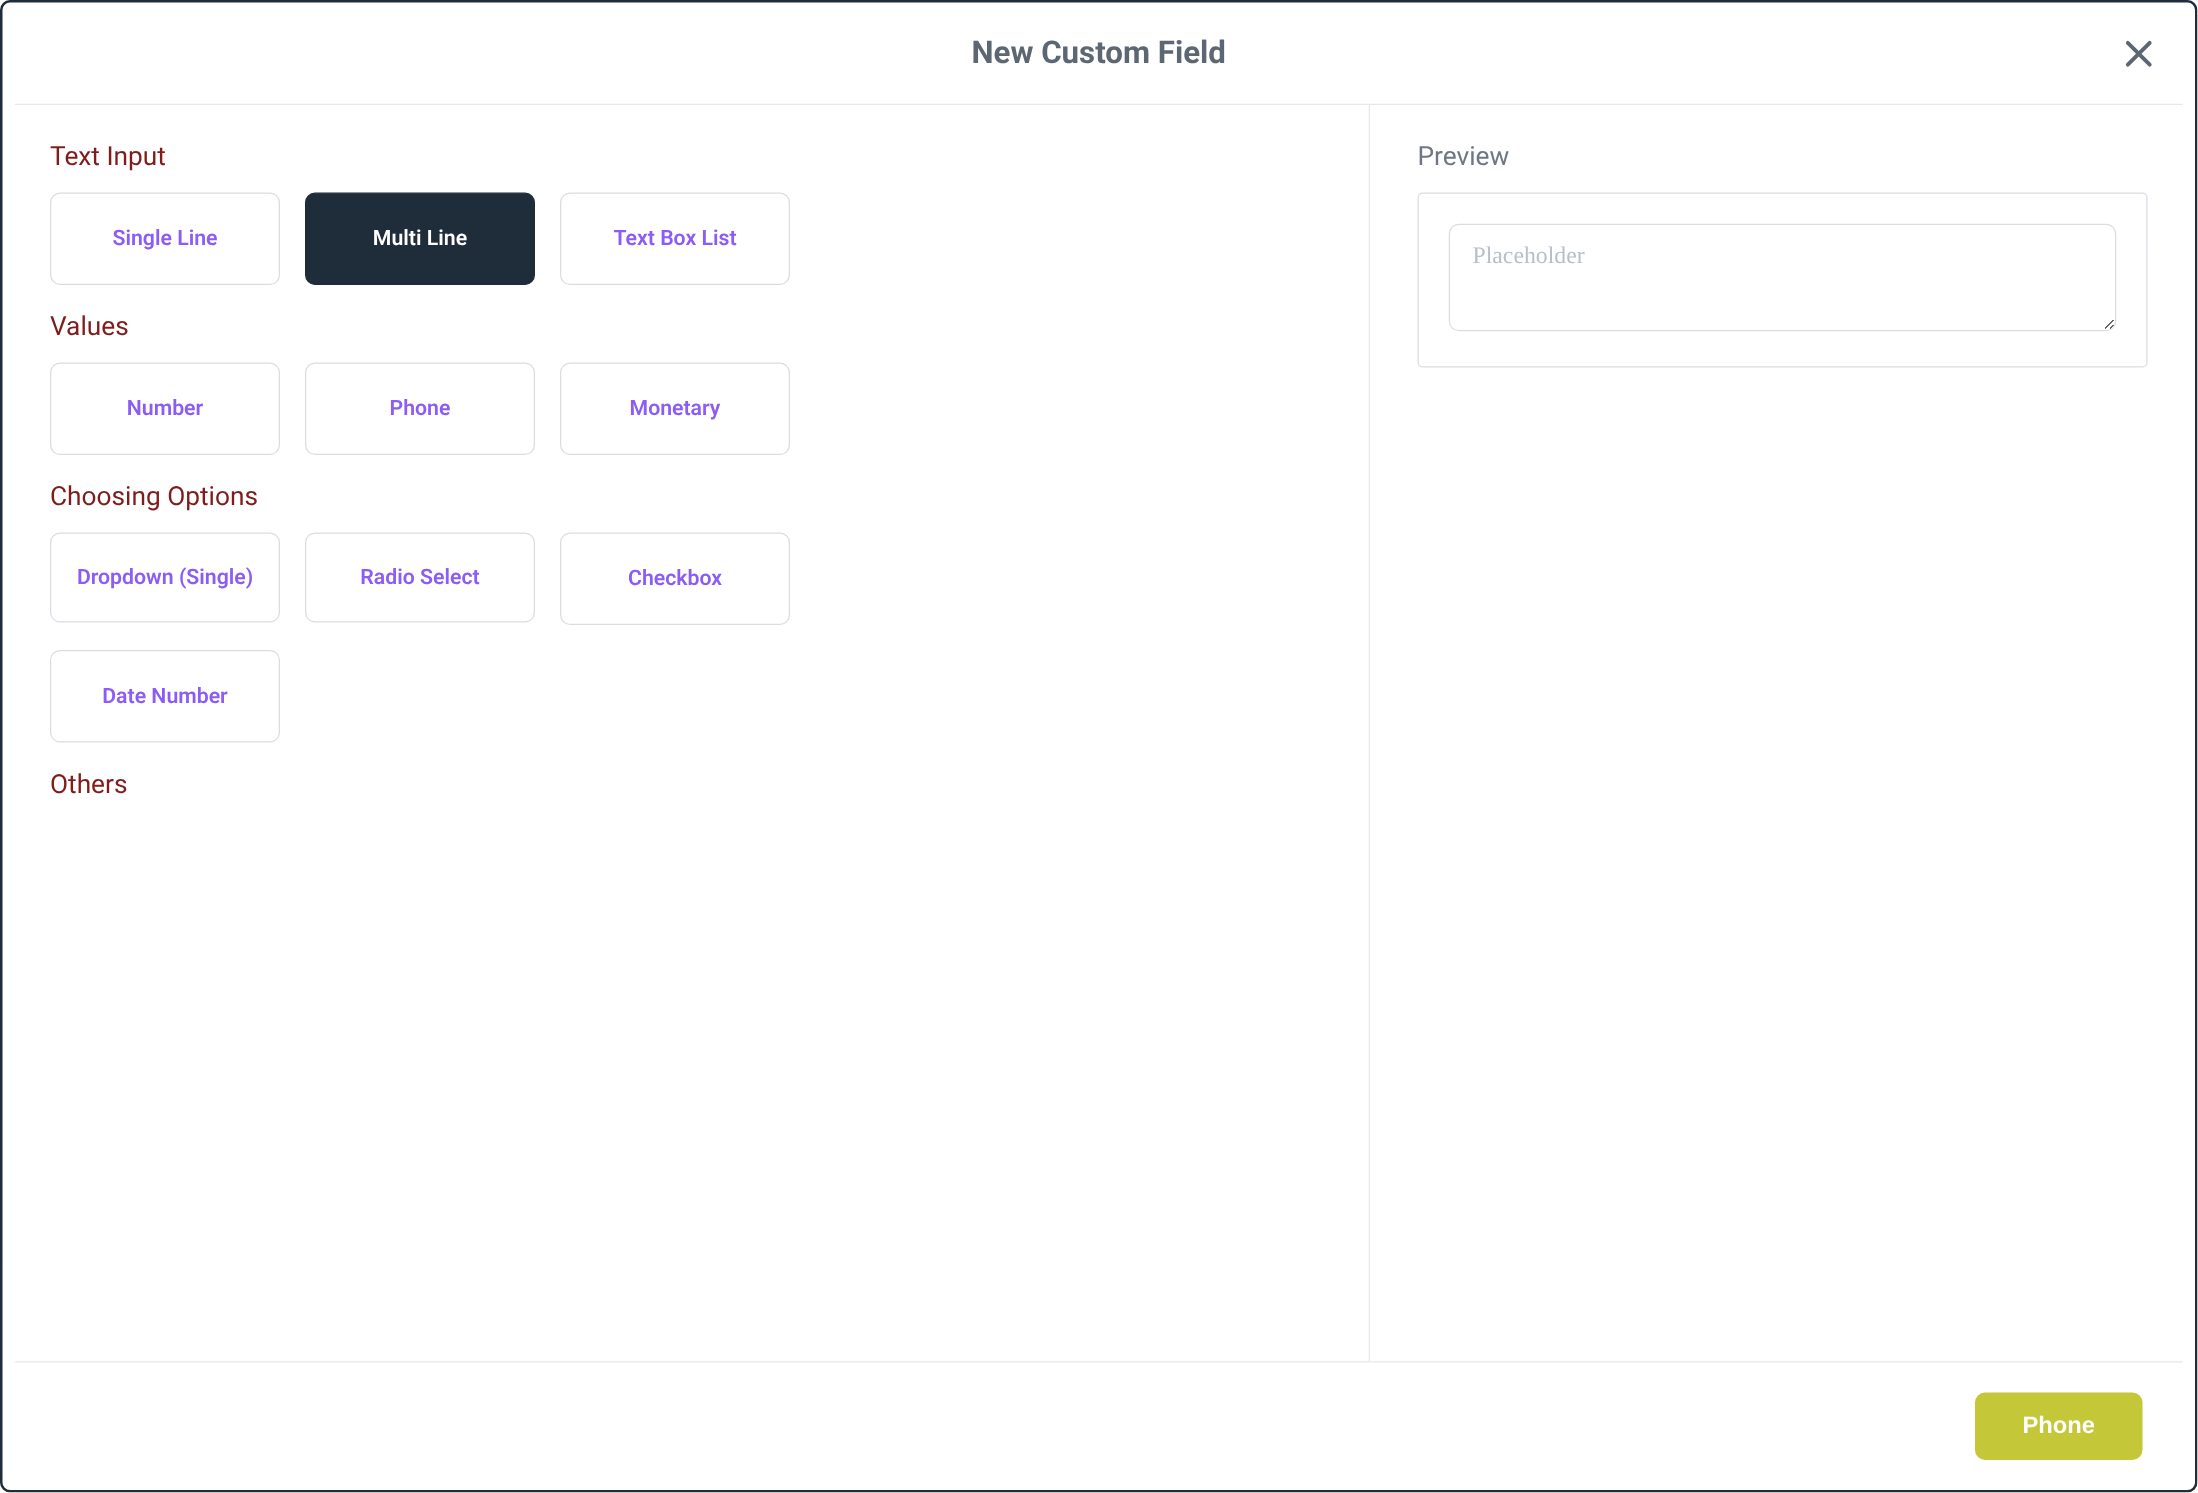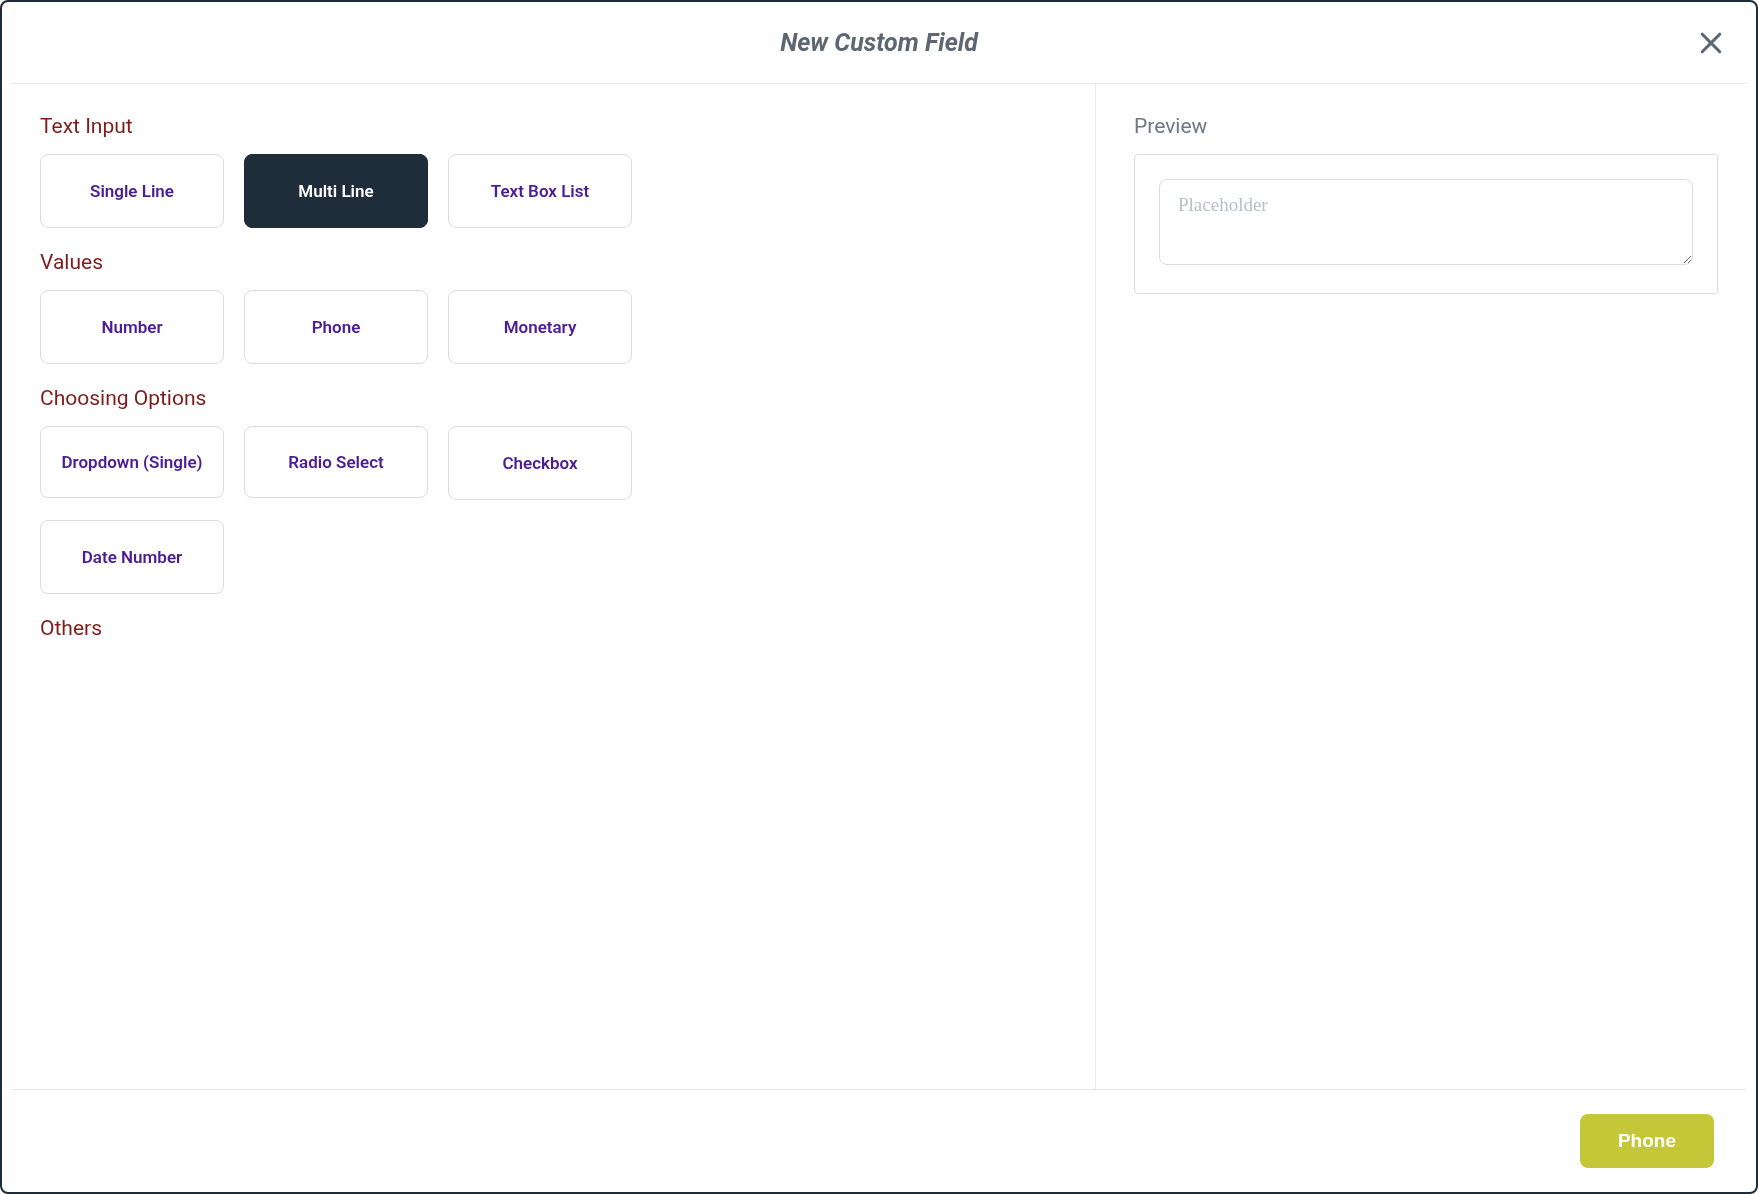--- a/index.html
+++ b/index.html
@@ -23,21 +23,20 @@
       position: relative;
       padding: 26px 0;
       border-bottom: 1px solid #e6e8eb;
       margin: 0 10px;
     }
     .header h1 {
       text-align: center;
       font-size: 25px;
       font-weight: 700;
       color: #5d6773;
-      font-style: italic;
     }
     .close-btn {
       position: absolute;
       right: 20px;
       top: 50%;
       transform: translateY(-50%);
       cursor: pointer;
       color: #5d6773;
     }
     .close-btn svg { width: 30px; height: 30px; display: block; }
@@ -72,21 +71,21 @@
     .tile {
       height: 74px;
       border: 1px solid #d9dde2;
       border-radius: 8px;
       display: flex;
       align-items: center;
       justify-content: center;
       text-align: center;
       font-size: 17px;
       font-weight: 600;
-      color: #4c1d95;
+      color: #8b5cf6;
       background: #fff;
       cursor: pointer;
       user-select: none;
       padding: 0 10px;
       line-height: 1.3;
     }
     .tile.tall { height: 72px; }
     .tile.selected {
       background: #1f2d3a;
       color: #fff;

